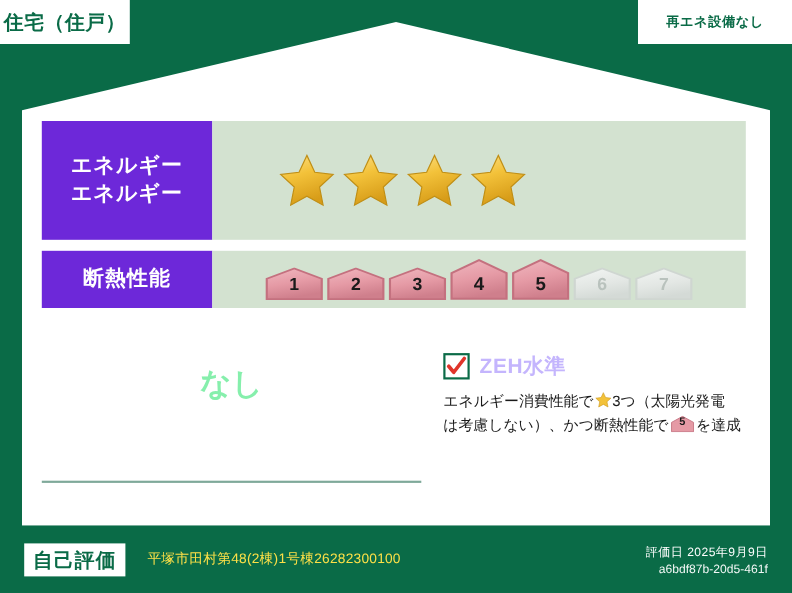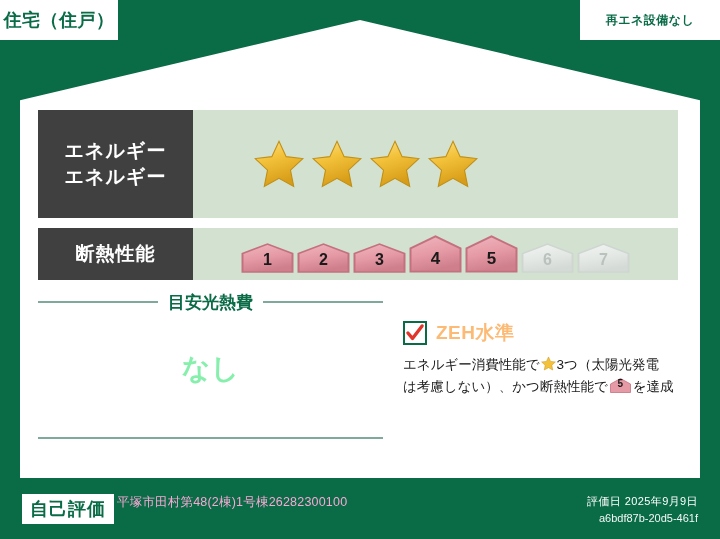--- a/index.html
+++ b/index.html
@@ -69,21 +69,21 @@
 
   
   .perf-row {
     position:absolute; left:0;
     display:flex; align-items:stretch;
   }
   #row-energy { top:0; width:640px; height:108px; }
   #row-insul  { top:118px; width:640px; height:52px; }
 
   .perf-label {
-    background:#404040;
+    background:#6d28d9;
     color:#ffffff;
     font-weight:bold;
     font-size:19px;
     letter-spacing:1px;
     display:flex; flex-direction:column;
     align-items:center; justify-content:center;
     line-height:1.35;
     flex:0 0 155px;
   }
   .perf-value {
@@ -163,21 +163,21 @@
   }
   #zeh-check {
     width:24px; height:24px;
     border:2px solid #0a6b47;
     background:#ffffff;
     position:relative;
     flex:0 0 auto;
   }
   #zeh-check svg { position:absolute; inset:0; }
   #zeh-title {
-    font-size:19px; font-weight:bold; color:#fdba74;
+    font-size:19px; font-weight:bold; color:#c4b5fd;
     letter-spacing:0.5px;
   }
   #zeh-desc {
     font-size:13.5px;
     line-height:1.65;
     color:#1a1a1a;
   }
   .inline-star {
     display:inline-block;
     width:15px; height:15px;
@@ -200,31 +200,31 @@
   }
 
   
   #footer {
     position:absolute;
     left:0; right:0; bottom:0;
     height:61px;
     display:flex; align-items:center;
     padding:0 22px;
   }
-  #footer-left { display:flex; align-items:flex-start; gap:3px; }
+  #footer-left { display:flex; align-items:center; gap:20px; }
   #self-eval-badge {
     background:#ffffff;
     color:#0a6b47;
     font-weight:bold;
     font-size:18px;
     padding:3px 8px;
     letter-spacing:1px;
   }
   #footer-address {
-    color:#f9a8d4;
+    color:#fde047;
     font-size:12.5px;
     letter-spacing:0.2px;
   }
   #footer-right {
     margin-left:auto;
     text-align:right;
     color:#ffffff;
   }
   #eval-date { font-size:11px; letter-spacing:0.4px; }
   #eval-id { font-size:11px; margin-top:3px; opacity:0.95; }
@@ -394,25 +394,20 @@
                 </defs>
                 <path d="M1.5 38.5 L1.5 14 L26.5 1.5 L51.5 14 L51.5 38.5 Z" fill="url(#hgg6)" stroke="#cfd6d1" stroke-width="2"></path>
               </svg>
               <span class="house-num">7</span>
             </div>
           </div>
       </div>
     </div>
 
     <div id="cost-block">
-      <div id="cost-heading">
-        <span class="rule"></span>
-        <span id="cost-heading-text">目安光熱費</span>
-        <span class="rule"></span>
-      </div>
       <div id="cost-value">なし</div>
       <div id="cost-bottom-rule"></div>
     </div>
 
     <div id="zeh-block">
       <div id="zeh-title-row">
         <span id="zeh-check">
           <svg viewBox="0 0 24 24" aria-hidden="true">
             <path d="M3.5 12 L9 18.5 L20.5 3.5" fill="none" stroke="#e0352b" stroke-width="4" stroke-linecap="round" stroke-linejoin="round"></path>
           </svg>

